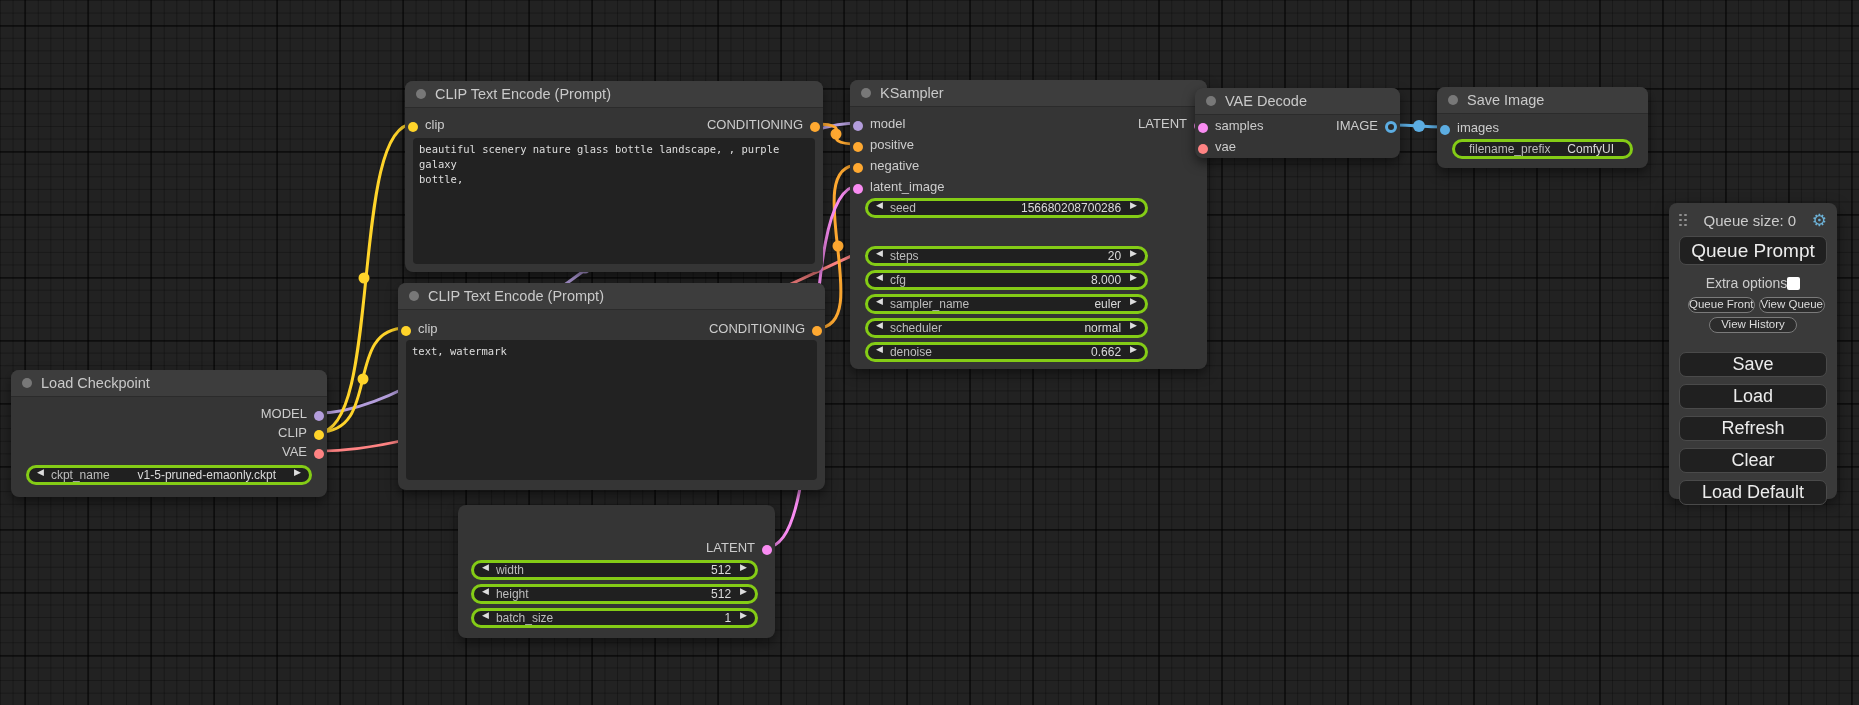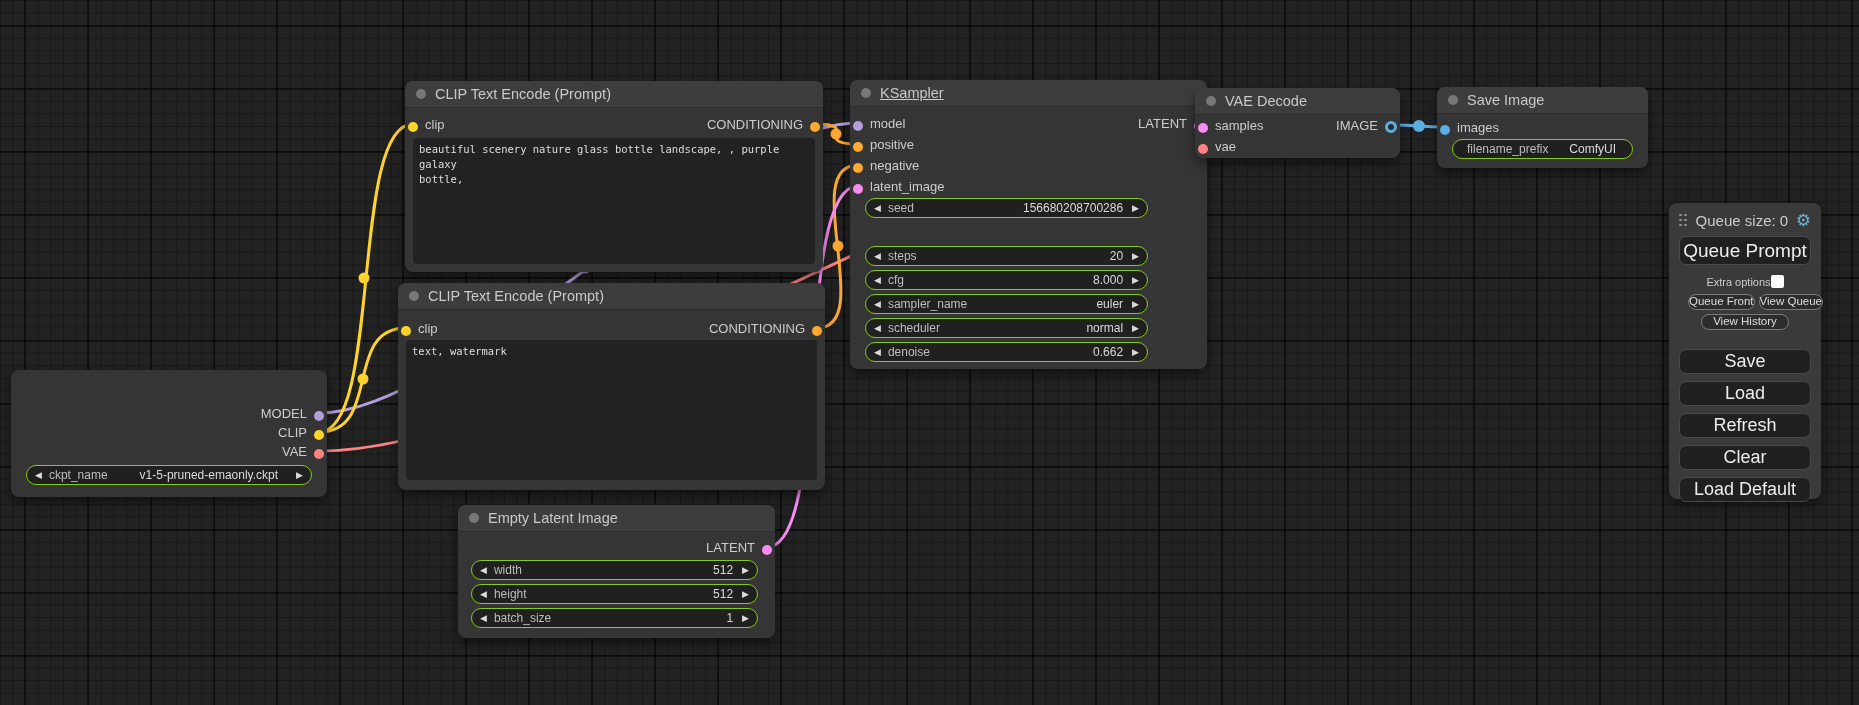--- a/index.html
+++ b/index.html
@@ -18,42 +18,42 @@
     box-shadow:0 5px 12px rgba(0,0,0,.5);color:#ccc;}
   .ntitle{height:27px;background:#3d3d3d;border-radius:8px 8px 0 0;display:flex;
     align-items:center;padding:4px 11px;gap:9px;border-bottom:1px solid #2b2b2b;box-sizing:border-box;}
   .tdot{width:10px;height:10px;border-radius:50%;background:#787878;flex:0 0 auto;}
   .ttext{font-size:14.5px;color:#c9c9c9;white-space:nowrap;}
   .slot{position:absolute;height:15px;display:flex;align-items:flex-end;gap:7px;font-size:13px;color:#cccccc;}
   .slot.in{left:3px;}
   .slot.out{right:3px;flex-direction:row-reverse;}
   .dot{width:10px;height:10px;border-radius:50%;flex:0 0 auto;}
   .ring{width:6px;height:6px;border-radius:50%;border:3px solid #5CADE2;background:#2a2a2a;flex:0 0 auto;}
-  .pill{position:absolute;height:20px;background:#202020;border:1px solid #84cc16;border-radius:11px;
-    display:flex;align-items:center;padding:0 8px;font-size:12px;box-sizing:border-box;}
+  .pill{position:absolute;height:20px;background:#202020;border:3px solid #84cc16;border-radius:11px;
+    display:flex;padding:0 8px;font-size:12px;box-sizing:border-box;}
   .arrow{font-size:9px;color:#dddddd;line-height:1;}
   .wlabel{margin-left:7px;color:#bdbdbd;white-space:nowrap;}
   .wvalue{margin-left:auto;margin-right:9px;color:#dadada;white-space:nowrap;}
   .prompt-box{position:absolute;background:#222222;border-radius:4px;color:#dedede;
     font-family:"DejaVu Sans Mono",monospace;font-size:10.5px;line-height:15px;
     padding:4px 6px;white-space:pre-wrap;word-break:break-word;overflow:hidden;box-sizing:border-box;}
   .toggle-circle{width:11px;height:11px;border-radius:50%;background:#8fa3b5;margin-right:-3px;flex:0 0 auto;}
   
-  .qpanel{position:absolute;z-index:3;left:1669px;top:203px;width:152px;height:296px;
+  .qpanel{position:absolute;z-index:3;left:1669px;top:203px;width:168px;height:296px;
     background:#3a3a3a;border-radius:8px;box-shadow:0 5px 14px rgba(0,0,0,.55);box-sizing:border-box;}
   .qheader{display:flex;align-items:center;padding:9px 10px 2px 10px;}
   .qtitle{flex:1;text-align:center;font-size:15px;color:#cccccc;}
   .gear{color:#6CB1D6;font-size:17px;line-height:1;cursor:pointer;}
   .drag-dots{display:grid;grid-template-columns:repeat(2,4px);grid-auto-rows:4px;gap:1px;width:9px;}
   .drag-dots i{width:2.5px;height:2.5px;border-radius:50%;background:#909090;}
   .qbtn{display:block;background:#202020;border:1px solid #4a4a4a;border-radius:7px;color:#ececec;
     text-align:center;cursor:pointer;box-sizing:border-box;}
   .qbig{margin:7px 10px 0 10px;height:25px;font-size:18px;line-height:23px;}
   .qprompt{margin:5px 10px 0 10px;height:29px;font-size:19px;line-height:27px;}
-  .extra-row{display:flex;align-items:center;justify-content:center;margin-top:10px;font-size:11px;color:#cccccc;}
+  .extra-row{display:flex;align-items:center;justify-content:center;margin-top:10px;font-size:14px;color:#cccccc;}
   .checkbox{width:13px;height:13px;background:#ffffff;border-radius:2px;cursor:pointer;}
   .spill-row{display:flex;gap:4px;margin:6px 12px 0 19px;}
   .spill{flex:1;height:14px;background:#2c2c2c;border:1px solid #7a7a7a;border-radius:9px;
     color:#dddddd;font-size:11.5px;line-height:13px;text-align:center;cursor:pointer;white-space:nowrap;}
   .spill.center{flex:none;width:86px;margin:4px auto 0 auto;display:block;}
   .gap18{height:12px;}
 </style>
 </head>
 <body>
 
@@ -74,20 +74,24 @@
     <circle cx="363" cy="379" r="5.5" fill="#FFD42A"></circle>
     <circle cx="760" cy="298" r="5.5" fill="#FF8383"></circle>
     <circle cx="836" cy="134" r="5.5" fill="#FFA931"></circle>
     <circle cx="838" cy="246" r="5.5" fill="#FFA931"></circle>
     <circle cx="812" cy="366" r="5.5" fill="#F98CF2"></circle>
     <circle cx="1180" cy="124" r="6" fill="#F98CF2"></circle>
     <circle cx="1419" cy="126" r="6" fill="#5CADE2"></circle>
   </svg>
 
   <div class="node" style="left:11px;top:370px;width:316px;height:127px;">
+    <div class="ntitle">
+      <span class="tdot"></span>
+      <span class="ttext">Load Checkpoint</span>
+    </div>
     <div class="slot out" style="top:36px;">
       <span class="dot" style="background:#B39DDB;"></span>
       <span>MODEL</span>
     </div>
     <div class="slot out" style="top:55px;">
       <span class="dot" style="background:#FFD42A;"></span>
       <span>CLIP</span>
     </div>
     <div class="slot out" style="top:74px;">
       <span class="dot" style="background:#FF8383;"></span>
@@ -127,21 +131,21 @@
       <span class="dot" style="background:#FFD42A;"></span>
       <span>clip</span>
     </div>
     <div class="slot out" style="top:38px;">
       <span class="dot" style="background:#FFA931;"></span>
       <span>CONDITIONING</span>
     </div>
     <div class="prompt-box" style="left:8px;top:57px;width:411px;height:140px;">text, watermark</div>
   </div>
 
-  <div class="node" style="left:850px;top:80px;width:357px;height:289px;text-decoration:underline;">
+  <div class="node" style="left:850px;top:80px;width:357px;height:289px;">
     <div class="ntitle">
       <span class="tdot"></span>
       <span class="ttext">KSampler</span>
     </div>
     <div class="slot in" style="top:36px;">
       <span class="dot" style="background:#B39DDB;"></span>
       <span>model</span>
     </div>
     <div class="slot in" style="top:57px;">
       <span class="dot" style="background:#FFA931;"></span>
@@ -225,24 +229,20 @@
       <span class="dot" style="background:#5CADE2;"></span>
       <span>images</span>
     </div>
     <div class="pill" style="left:15px;top:52px;width:181px;padding:0 14px;">
       <span class="wlabel" style="margin-left:0;">filename_prefix</span>
       <span class="wvalue" style="margin-right:2px;">ComfyUI</span>
     </div>
   </div>
 
   <div class="node" style="left:458px;top:505px;width:317px;height:133px;">
-    <div class="ntitle">
-      <span class="tdot"></span>
-      <span class="ttext">Empty Latent Image</span>
-    </div>
     <div class="slot out" style="top:35px;">
       <span class="dot" style="background:#F98CF2;"></span>
       <span>LATENT</span>
     </div>
     <div class="pill" style="left:13px;top:55px;width:287px;">
       <span class="arrow">◀</span>
       <span class="wlabel">width</span>
       <span class="wvalue">512</span>
       <span class="arrow">▶</span>
     </div>

